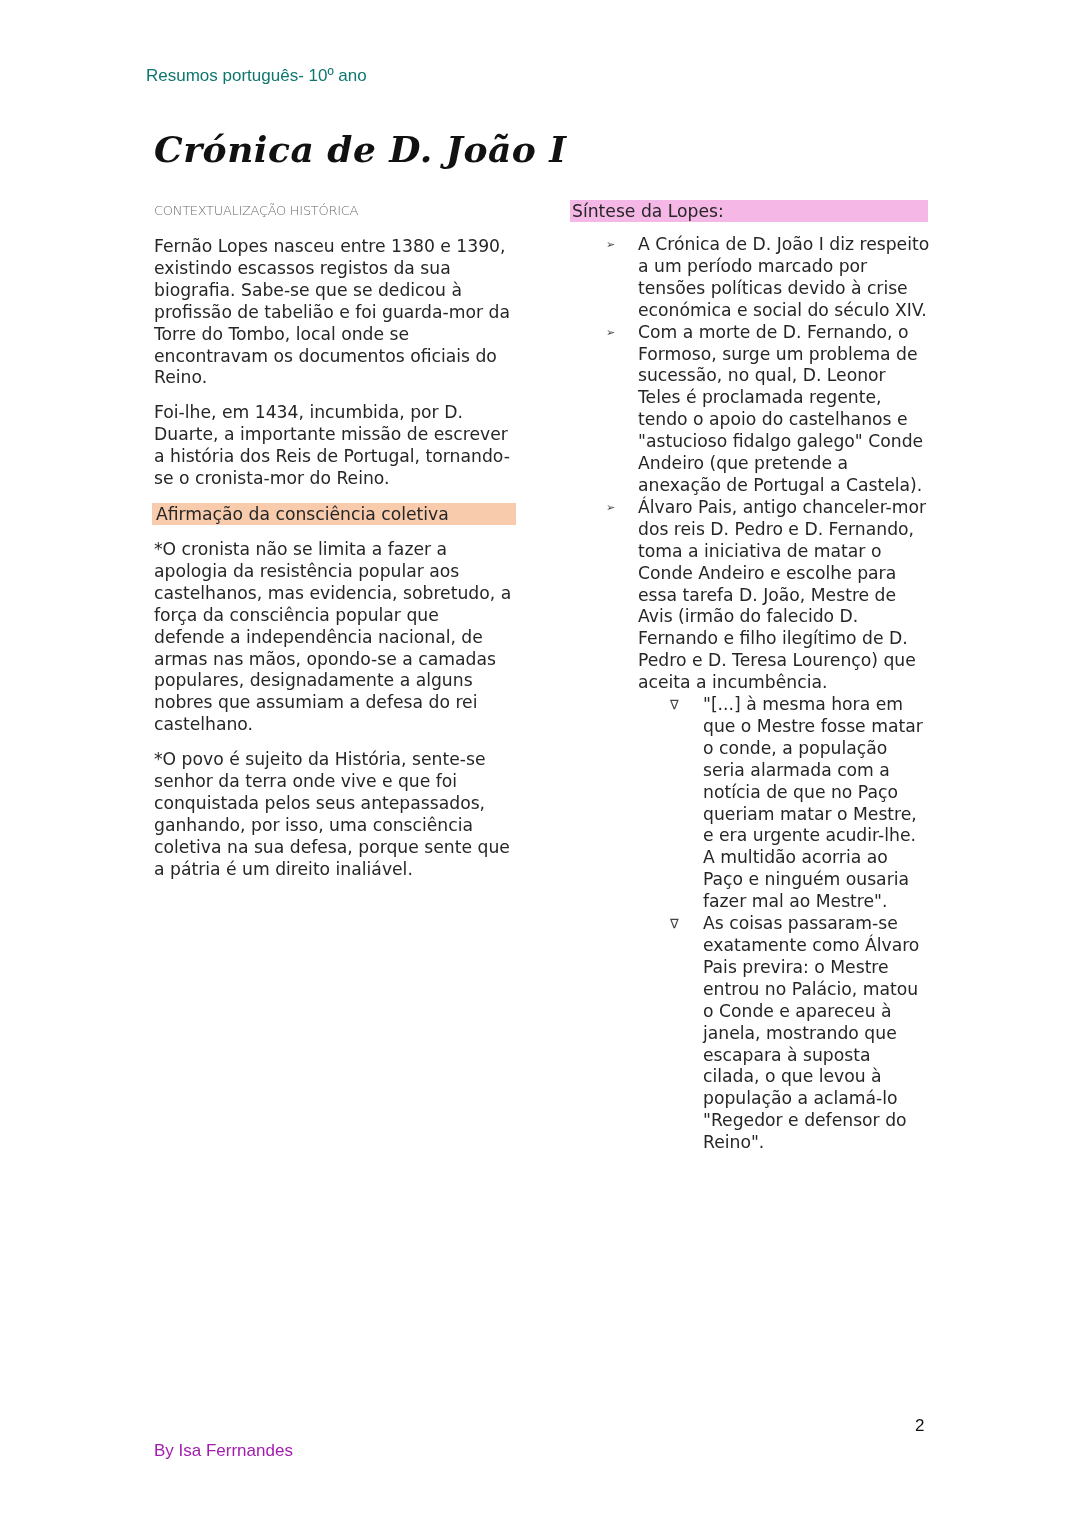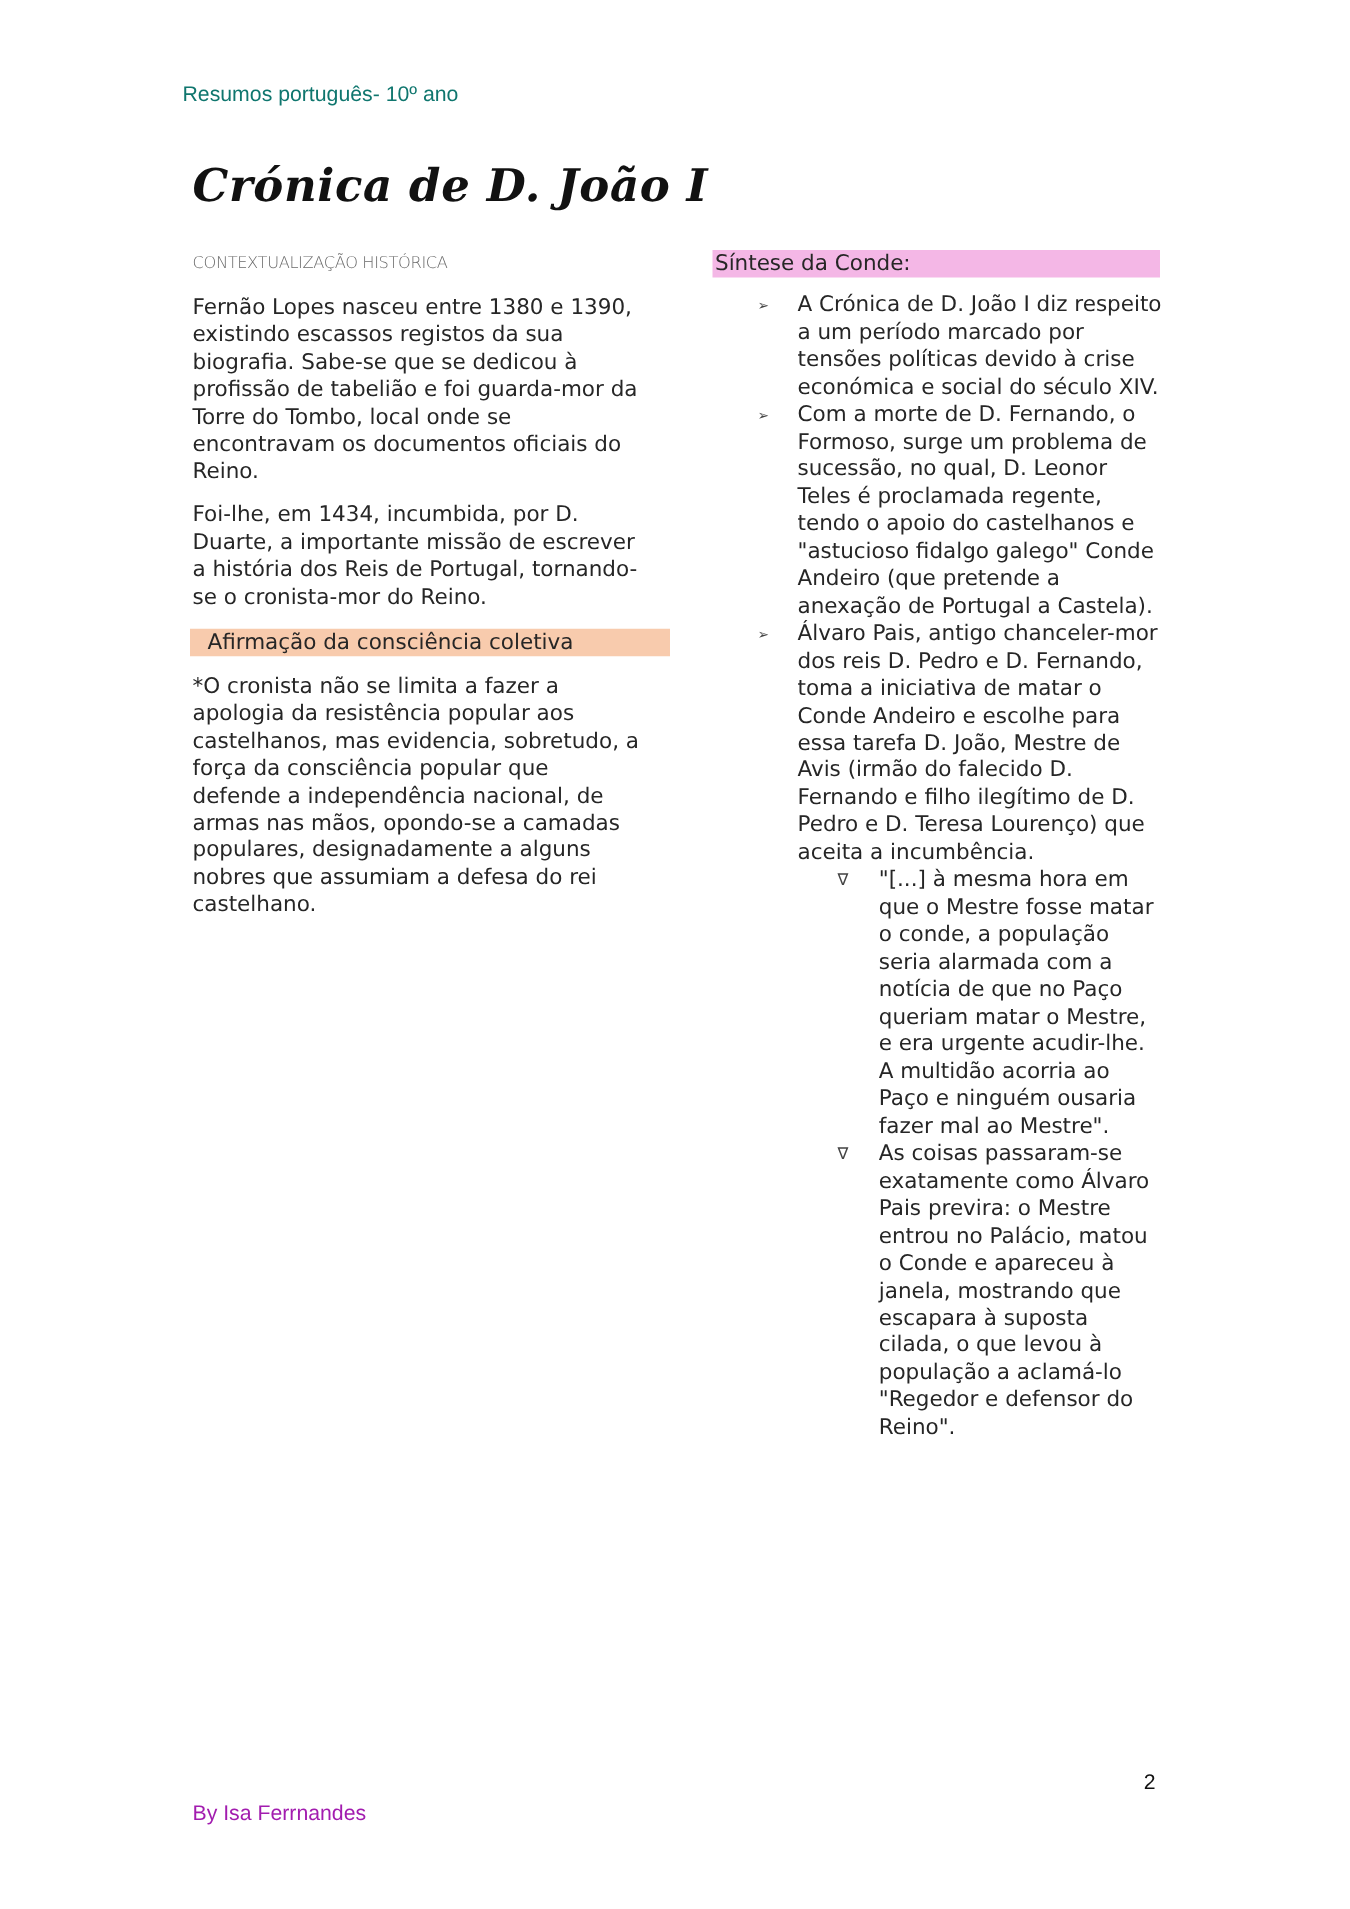--- a/index.html
+++ b/index.html
@@ -3,21 +3,21 @@
   <meta charset="utf-8">
   <style>
     html, body { margin: 0; padding: 0; background: #ffffff; }
     body { width: 1080px; height: 1527px; position: relative; overflow: hidden; color: #1a1a1a; }
     .page-header { position: absolute; left: 146px; top: 66px; font-family: Liberation Sans, sans-serif; font-size: 17px; color: #0f766e; }
     .doc-title { position: absolute; left: 154px; top: 128px; font-family: "DejaVu Serif", serif; font-style: italic; font-weight: bold; font-size: 36px; color: #111; letter-spacing: 0.5px; }
     .col-left { position: absolute; left: 154px; top: 203px; width: 360px; }
     .col-right { position: absolute; left: 570px; top: 200px; width: 360px; }
     .body-text { font-family: "DejaVu Sans", sans-serif; font-size: 17.2px; line-height: 21.9px; color: #262626; margin: 12px 0 13px 0; }
     .section-caps { font-family: "DejaVu Sans", sans-serif; font-size: 13px; color: #6b6b6b; letter-spacing: -0.3px; margin: 0 0 18px 0; font-weight: 300; }
-    .hl-orange { background: #f8cbad; font-family: "DejaVu Sans", sans-serif; font-size: 17.2px; line-height: 22px; padding: 0 14px; margin: 0 0 14px -2px; width: 356px; color: #262626; }
+    .hl-orange { background: #f8cbad; font-family: "DejaVu Sans", sans-serif; font-size: 17.2px; line-height: 22px; padding: 0 4px; margin: 0 0 14px -2px; width: 356px; color: #262626; }
     .hl-pink { background: #f4b7e6; font-family: "DejaVu Sans", sans-serif; font-size: 17.2px; line-height: 22px; padding: 0 2px; width: 354px; margin: 0 0 12px 0; color: #262626; }
     ul.bullets { list-style: none; margin: 0; padding: 0; }
     ul.bullets > li { position: relative; padding-left: 68px; font-family: "DejaVu Sans", sans-serif; font-size: 17.2px; line-height: 21.9px; color: #262626; }
     ul.bullets > li .marker { position: absolute; left: 36px; top: 0; font-size: 11px; color: #444; line-height: 21.9px; }
     ul.sub { list-style: none; margin: 0; padding: 0; }
     ul.sub > li { position: relative; padding-left: 133px; margin-left: -68px; font-family: "DejaVu Sans", sans-serif; font-size: 17.2px; line-height: 21.9px; color: #262626; }
     ul.sub > li .marker { position: absolute; left: 100px; top: 0; font-size: 13px; color: #444; line-height: 21.9px; }
     .page-number { position: absolute; left: 915px; top: 1416px; font-family: "Liberation Sans", sans-serif; font-size: 17px; color: #111; }
     .page-footer { position: absolute; left: 154px; top: 1441px; font-family: "Liberation Sans", sans-serif; font-size: 17px; color: #a21caf; }
   </style>
@@ -27,24 +27,25 @@
 <div class="page-header">Resumos português- 10º ano</div>
 
 <div class="doc-title">Crónica de D. João I</div>
 
 <div class="col-left">
   <div class="section-caps">CONTEXTUALIZAÇÃO HISTÓRICA</div>
   <p class="body-text" style="margin-top:16px;">Fernão Lopes nasceu entre 1380 e 1390, existindo escassos registos da sua biografia. Sabe-se que se dedicou à profissão de tabelião e foi guarda-mor da Torre do Tombo, local onde se encontravam os documentos oficiais do Reino.</p>
   <p class="body-text">Foi-lhe, em 1434, incumbida, por D. Duarte, a importante missão de escrever a história dos Reis de Portugal, tornando-se o cronista-mor do Reino.</p>
   <div class="hl-orange">Afirmação da consciência coletiva</div>
   <p class="body-text">*O cronista não se limita a fazer a apologia da resistência popular aos castelhanos, mas evidencia, sobretudo, a força da consciência popular que defende a independência nacional, de armas nas mãos, opondo-se a camadas populares, designadamente a alguns nobres que assumiam a defesa do rei castelhano.</p>
+  <p class="body-text">*O povo é sujeito da História, sente-se senhor da terra onde vive e que foi conquistada pelos seus antepassados, ganhando, por isso, uma consciência coletiva na sua defesa, porque sente que a pátria é um direito inaliável.</p>
 </div>
 
 <div class="col-right">
-  <div class="hl-pink">Síntese da Conde:</div>
+  <div class="hl-pink">Síntese da Lopes:</div>
   <ul class="bullets">
     <li>
       <span class="marker">➢</span>
       <span>A Crónica de D. João I diz respeito a um período marcado por tensões políticas devido à crise económica e social do século XIV.</span>
     </li>
     <li>
       <span class="marker">➢</span>
       <span>Com a morte de D. Fernando, o Formoso, surge um problema de sucessão, no qual, D. Leonor Teles é proclamada regente, tendo o apoio do castelhanos e "astucioso fidalgo galego" Conde Andeiro (que pretende a anexação de Portugal a Castela).</span>
     </li>
     <li>

